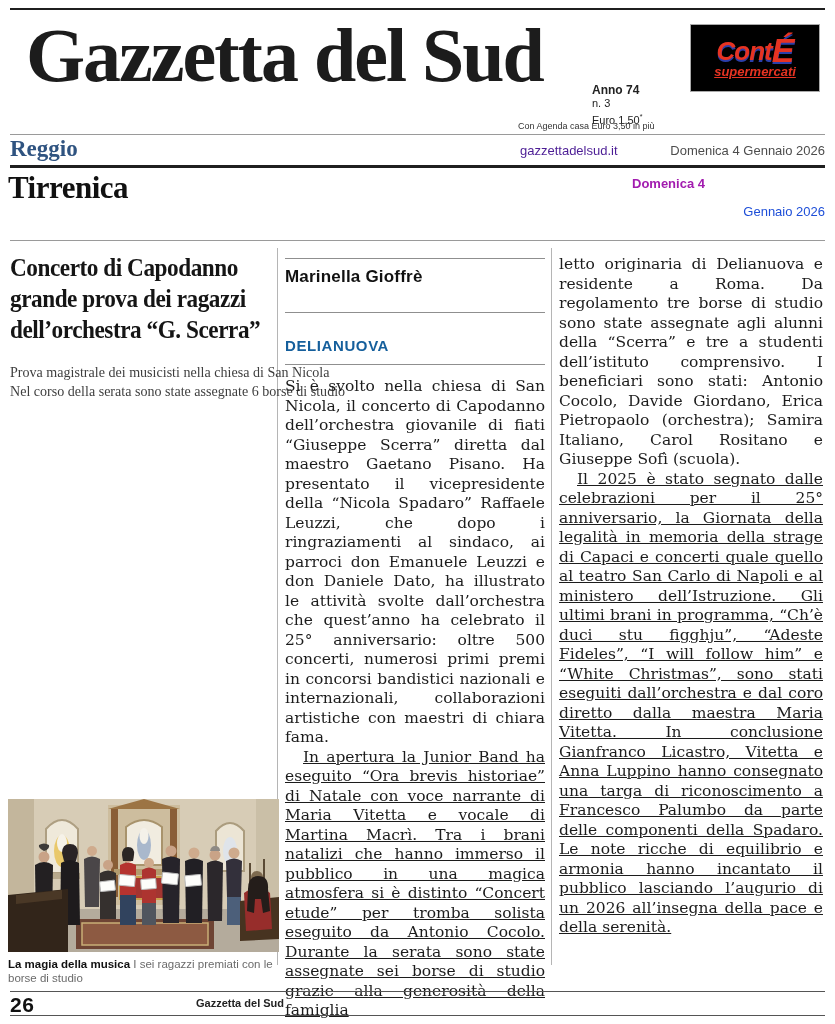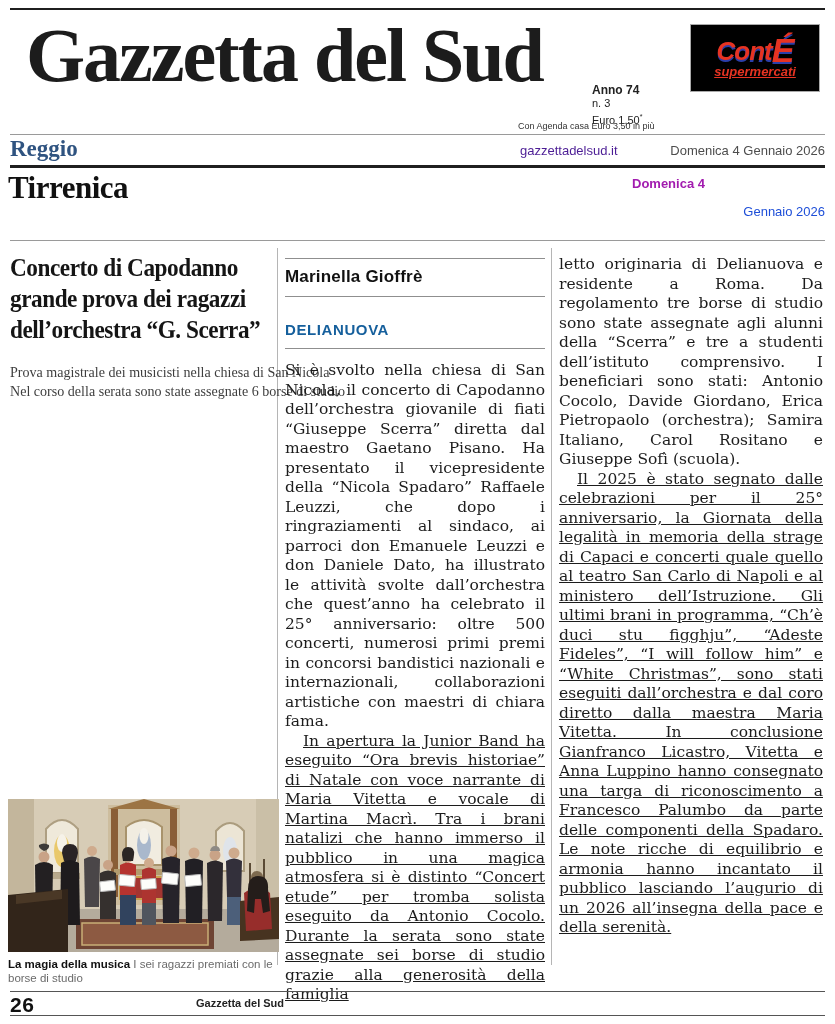--- a/index.html
+++ b/index.html
@@ -40,21 +40,21 @@
   .vdiv{position:absolute;width:1px;background:#b5b5b5;top:248px;height:717px;}
   .col1{left:10px;top:252px;width:263px;}
   .headline{font-family:"Liberation Serif",serif;font-weight:bold;font-size:25px;line-height:31px;
             letter-spacing:-0.5px;color:#151515;transform:scaleX(0.93);transform-origin:left top;white-space:nowrap;}
   .subtitle{margin-top:18px;font-family:"Liberation Serif",serif;font-size:14.5px;line-height:19px;
             color:#3e3e3e;transform:scaleX(0.97);transform-origin:left top;white-space:nowrap;}
 
   .col2{left:285px;top:258px;width:260px;}
   .col3{left:559px;top:255px;width:264px;}
   .thinrule{height:1px;background:#8f8f8f;}
-  .byline{font-size:17px;font-weight:bold;color:#111;margin:8px 0 9px 0;letter-spacing:0.2px;}
+  .byline{font-size:17px;font-weight:bold;color:#111;margin:8px 0 25px 0;letter-spacing:0.2px;}
   .dateline{font-size:15px;font-weight:bold;color:var(--dateline);letter-spacing:0.6px;margin:24px 0 10px 0;}
   .bodytext{margin-top:12px;}
   .body-p{margin:0;font-family:"DejaVu Serif",serif;font-size:15.5px;line-height:19.5px;
           text-align:justify;color:#1c1c1c;}
   .body-p.indent{text-indent:18px;text-decoration:underline;}
 
   
   .photo-wrap{left:8px;top:799px;width:271px;}
   .photo-wrap svg{display:block;width:271px;height:153px;}
   .caption{margin-top:5px;font-size:11.5px;line-height:14px;color:#6b6b6b;}

